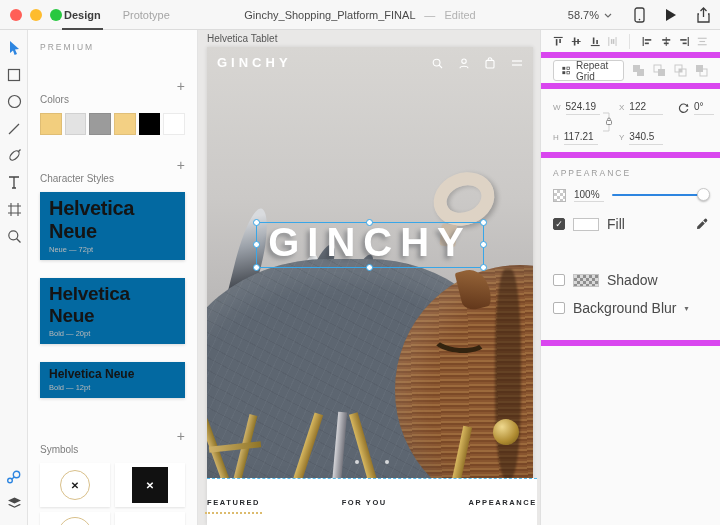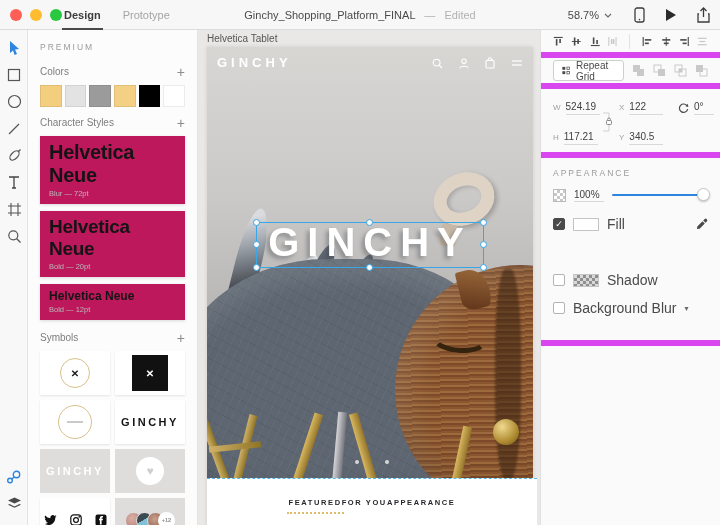--- a/index.html
+++ b/index.html
@@ -22,25 +22,25 @@
   
   .toolbox { position:absolute; left:0; top:30px; width:28px; height:495px; background:#f8f8f8; border-right:1px solid #e3e3e3; z-index:40; }
   .tool { width:28px; height:27px; display:flex; align-items:center; justify-content:center; }
   .toolbox .stack-top { position:absolute; top:4px; left:0; }
   .toolbox .stack-bottom { position:absolute; bottom:8px; left:0; }
 
   
   .assets { position:absolute; left:28px; top:30px; width:170px; height:495px; background:#fcfcfc; border-right:1px solid #e3e3e3; padding:10px 12px; z-index:40; overflow:hidden; }
   .panel-h { font-size:8.5px; letter-spacing:2px; color:#9b9b9b; margin:2px 0 14px; }
   .sec-row { display:flex; justify-content:space-between; align-items:center; margin:8px 0 8px; }
-  .sec-label { font-size:10px; color:#7d7d7d; }
+  .sec-label { font-size:10px; color:#7d7d7d;margin-top:28px; }
   .plus { font-size:14px; color:#8c8c8c; font-weight:400; cursor:default; line-height:10px; }
   .swatches { display:flex; gap:3px; margin-bottom:10px; }
   .swatch { width:22px; height:22px; border:1px solid rgba(0,0,0,0.08); }
-  .cs-card { background:#be185d; box-shadow:0 1px 3px rgba(0,0,0,0.14); padding:5px 9px 6px; margin-bottom:7px; }
+  .cs-card { background:#0369a1; box-shadow:0 1px 3px rgba(0,0,0,0.14); padding:5px 9px 6px; margin-bottom:18px; }
   .cs-name-lg { font-size:20px; font-weight:bold; color:#141414; letter-spacing:-0.3px; }
   .cs-name-md { font-size:19px; font-weight:bold; color:#141414; letter-spacing:-0.3px; }
   .cs-name-sm { font-size:12px; font-weight:bold; color:#141414; }
   .cs-meta { font-size:7.5px; color:#b9b9b9; margin-top:2px; }
   .sym-grid { display:grid; grid-template-columns:1fr 1fr; gap:5px; }
   .tile { height:44px; display:flex; align-items:center; justify-content:center; }
   .tile.white { background:#fff; box-shadow:0 1px 2px rgba(0,0,0,0.10); }
   .tile.gray { background:#dedddc; }
   .ring { width:30px; height:30px; border-radius:50%; border:1px solid #d9c08a; display:flex; align-items:center; justify-content:center; }
   .xmark { font-size:10px; color:#1a1a1a; font-weight:bold; }
@@ -100,21 +100,21 @@
   .site-icons { position:absolute; right:10px; top:10px; display:flex; gap:16px; align-items:center; }
 
   .sel-box { position:absolute; left:49px; top:175px; width:228px; height:46px; border:1px solid #38a6e8; }
   .headline { position:absolute; left:0; top:-3px; width:100%; text-align:center; font-size:40px; font-weight:bold; letter-spacing:8px; color:#fff; text-shadow:-3px 3px 4px rgba(40,45,55,0.35); white-space:nowrap; }
   .hdl { position:absolute; width:7px; height:7px; border-radius:50%; background:#fff; border:1px solid #38a6e8; }
   .h-nw{left:-4px;top:-4px;} .h-n{left:50%;margin-left:-4px;top:-4px;} .h-ne{right:-4px;top:-4px;}
   .h-w{left:-4px;top:50%;margin-top:-4px;} .h-e{right:-4px;top:50%;margin-top:-4px;}
   .h-sw{left:-4px;bottom:-4px;} .h-s{left:50%;margin-left:-4px;bottom:-4px;} .h-se{right:-4px;bottom:-4px;}
   .tagline { position:absolute; left:0; top:252px; width:100%; text-align:center; font-size:9.5px; font-weight:bold; letter-spacing:4.5px; color:#fff; white-space:nowrap; }
 
-  .bottom-bar { position:absolute; left:0; top:431px; width:330px; height:47px; background:#fff; border-top:1px dashed #56b8e8; display:flex; align-items:center; justify-content:center; }
+  .bottom-bar { position:absolute; left:0; top:431px; width:330px; height:47px; background:#fff; border-top:1px dashed #56b8e8; display:flex; align-items:center; justify-content:space-between; }
   .bnav { font-size:7.5px; font-weight:bold; letter-spacing:1.6px; color:#26282c; position:relative; }
   .bnav.featured:after { content:""; position:absolute; left:-2px; right:-2px; bottom:-7px; border-bottom:2px dotted #dcbb6d; }
 
   
   .inspector { position:absolute; left:540px; top:30px; width:180px; height:495px; background:#fafafa; border-left:1px solid #e0e0e0; z-index:40; }
   .insp-sec { border-bottom:6px solid #d946ef; }
   .align-row { height:28px; display:flex; align-items:center; padding:0 12px; gap:8px; }
   .vdiv { width:1px; height:15px; background:#e2e2e2; margin:0 4px; }
   .rg-row { height:31px; display:flex; align-items:center; padding:0 12px; gap:8px; }
   .rg-btn { display:flex; align-items:center; gap:6px; border:1px solid #cfcfcf; border-radius:3px; background:#fff; height:21px; padding:0 8px; font-size:10px; color:#4a4a4a; }
@@ -262,21 +262,21 @@
     <div class="swatch" style="background-color: rgb(0, 0, 0);"></div>
     <div class="swatch" style="background-color: rgb(255, 255, 255);"></div>
   </div>
 
   <div class="sec-row">
     <div class="sec-label">Character Styles</div>
     <div class="plus">+</div>
   </div>
   <div class="cs-card">
     <div class="cs-name-lg">Helvetica Neue</div>
-    <div class="cs-meta">Blur — 72pt</div>
+    <div class="cs-meta">Neue — 72pt</div>
   </div>
   <div class="cs-card">
     <div class="cs-name-md">Helvetica Neue</div>
     <div class="cs-meta">Bold — 20pt</div>
   </div>
   <div class="cs-card">
     <div class="cs-name-sm">Helvetica Neue</div>
     <div class="cs-meta">Bold — 12pt</div>
   </div>
 

